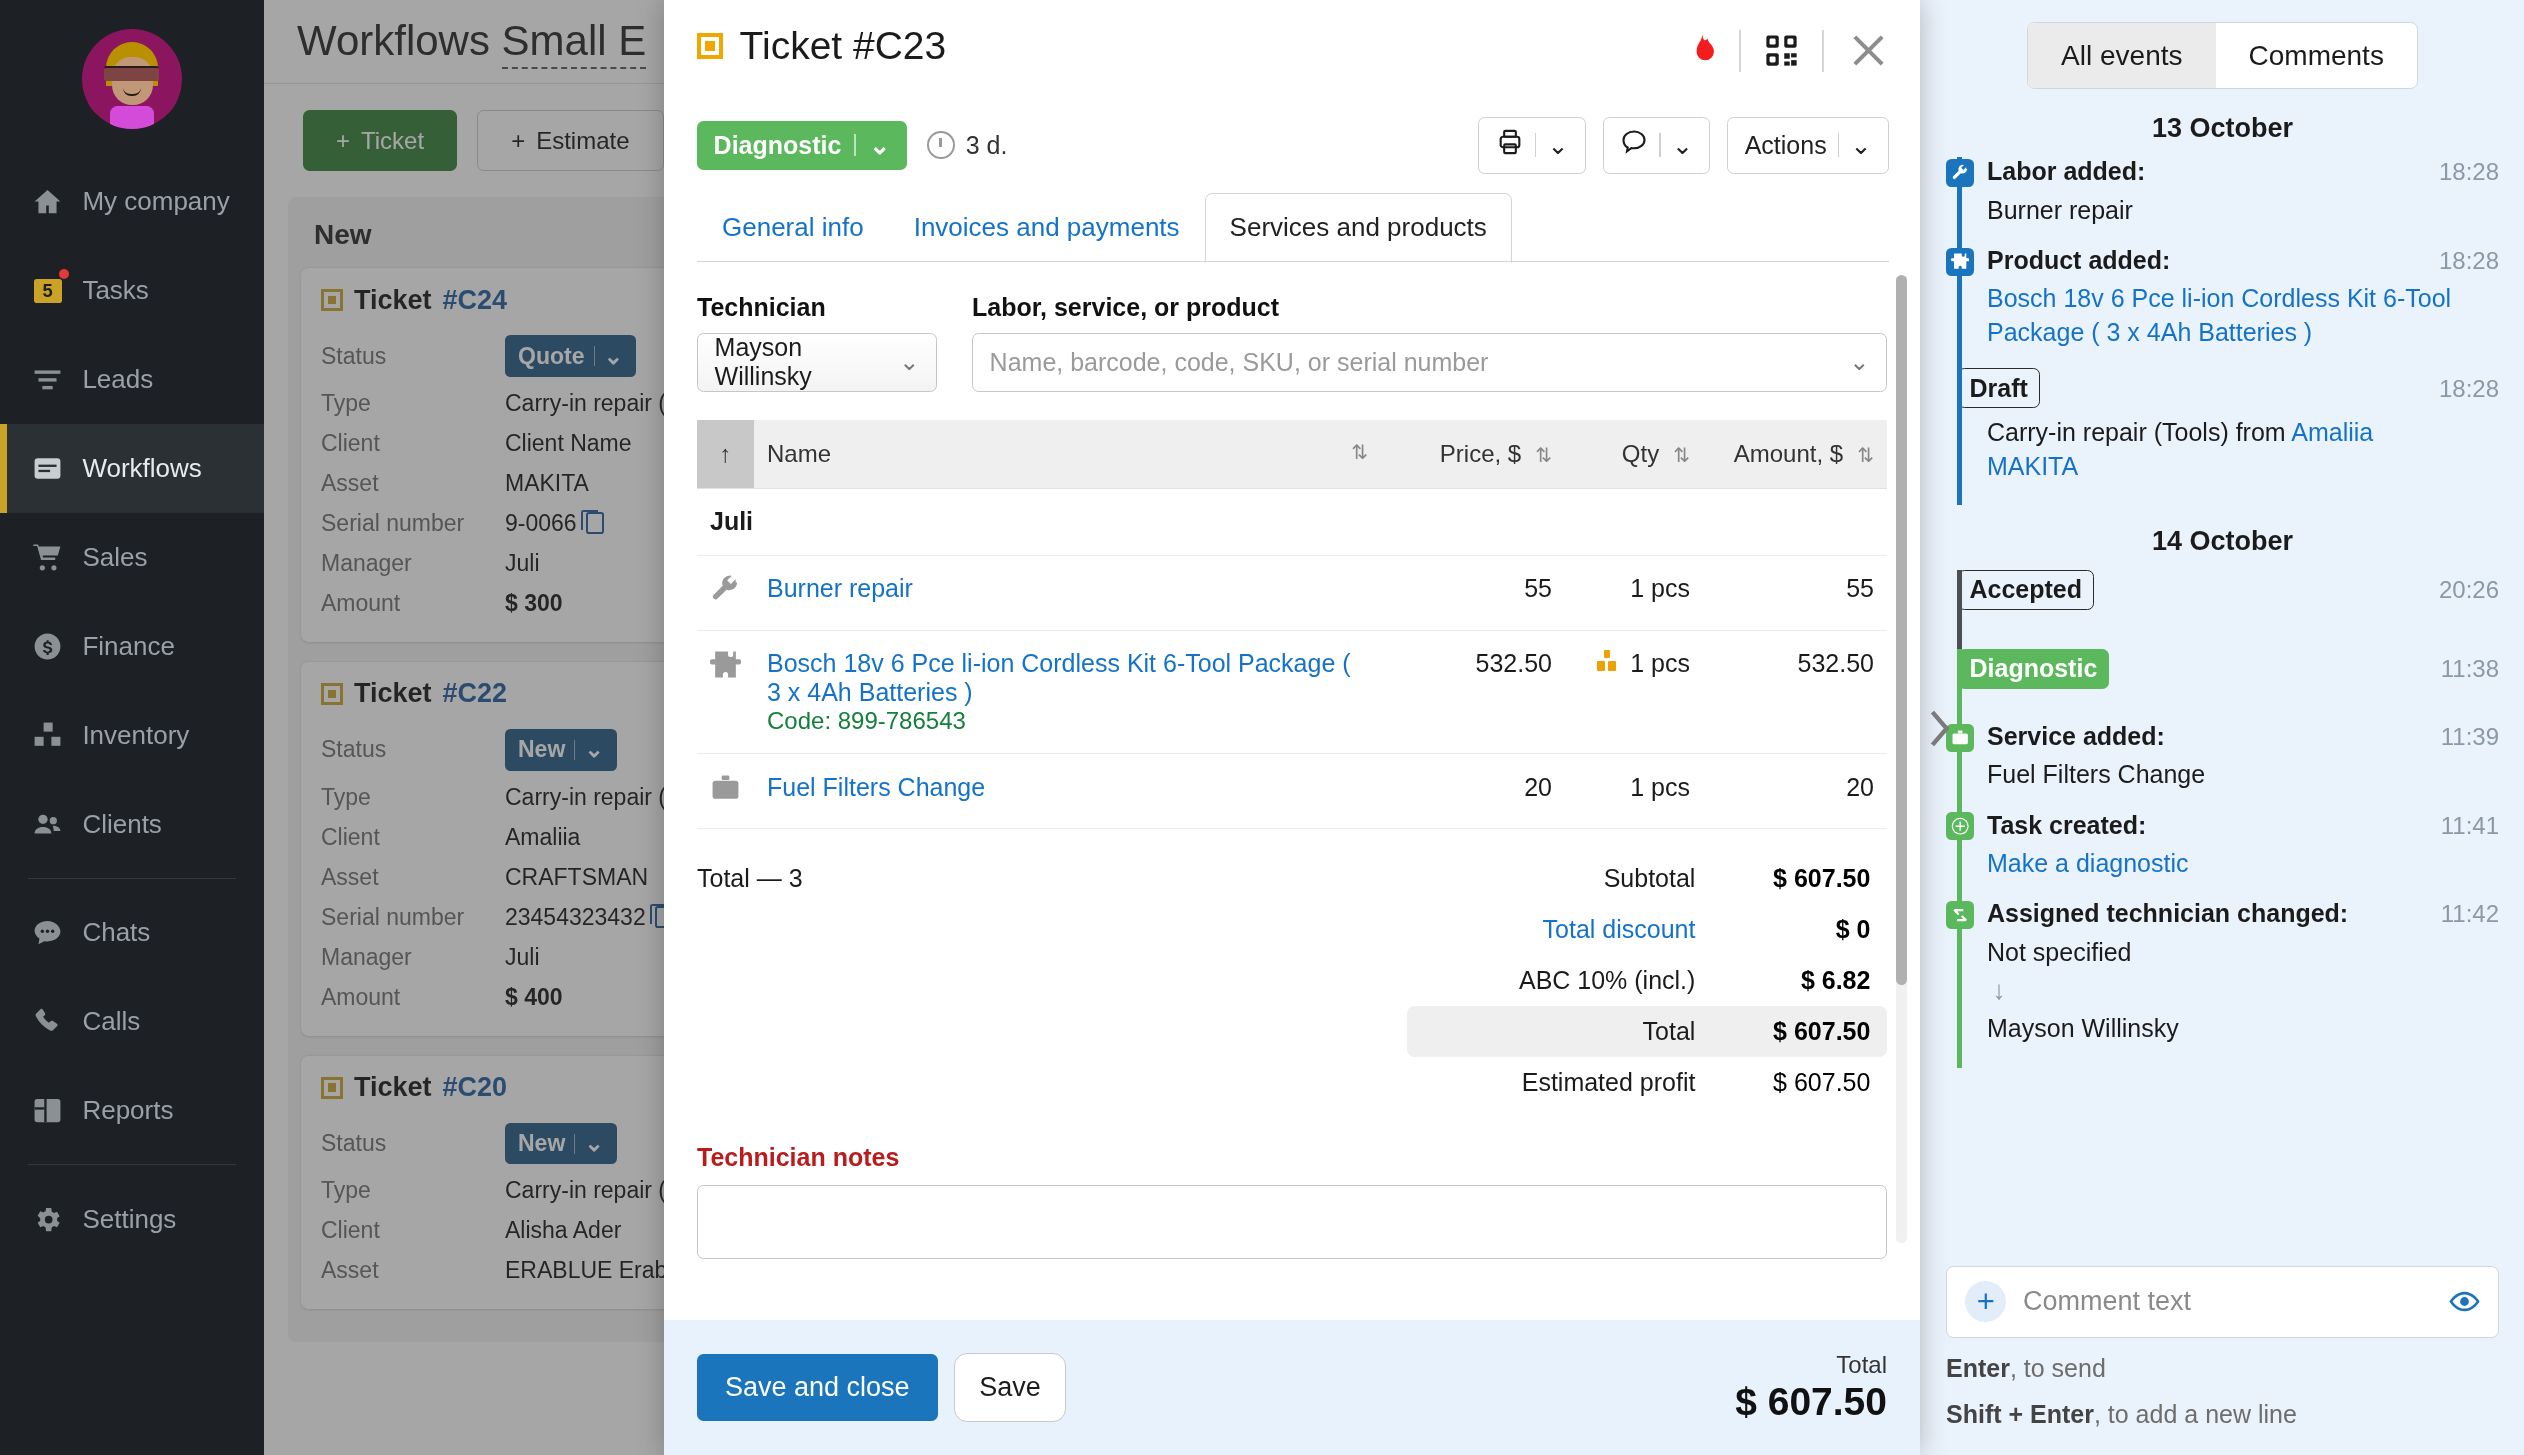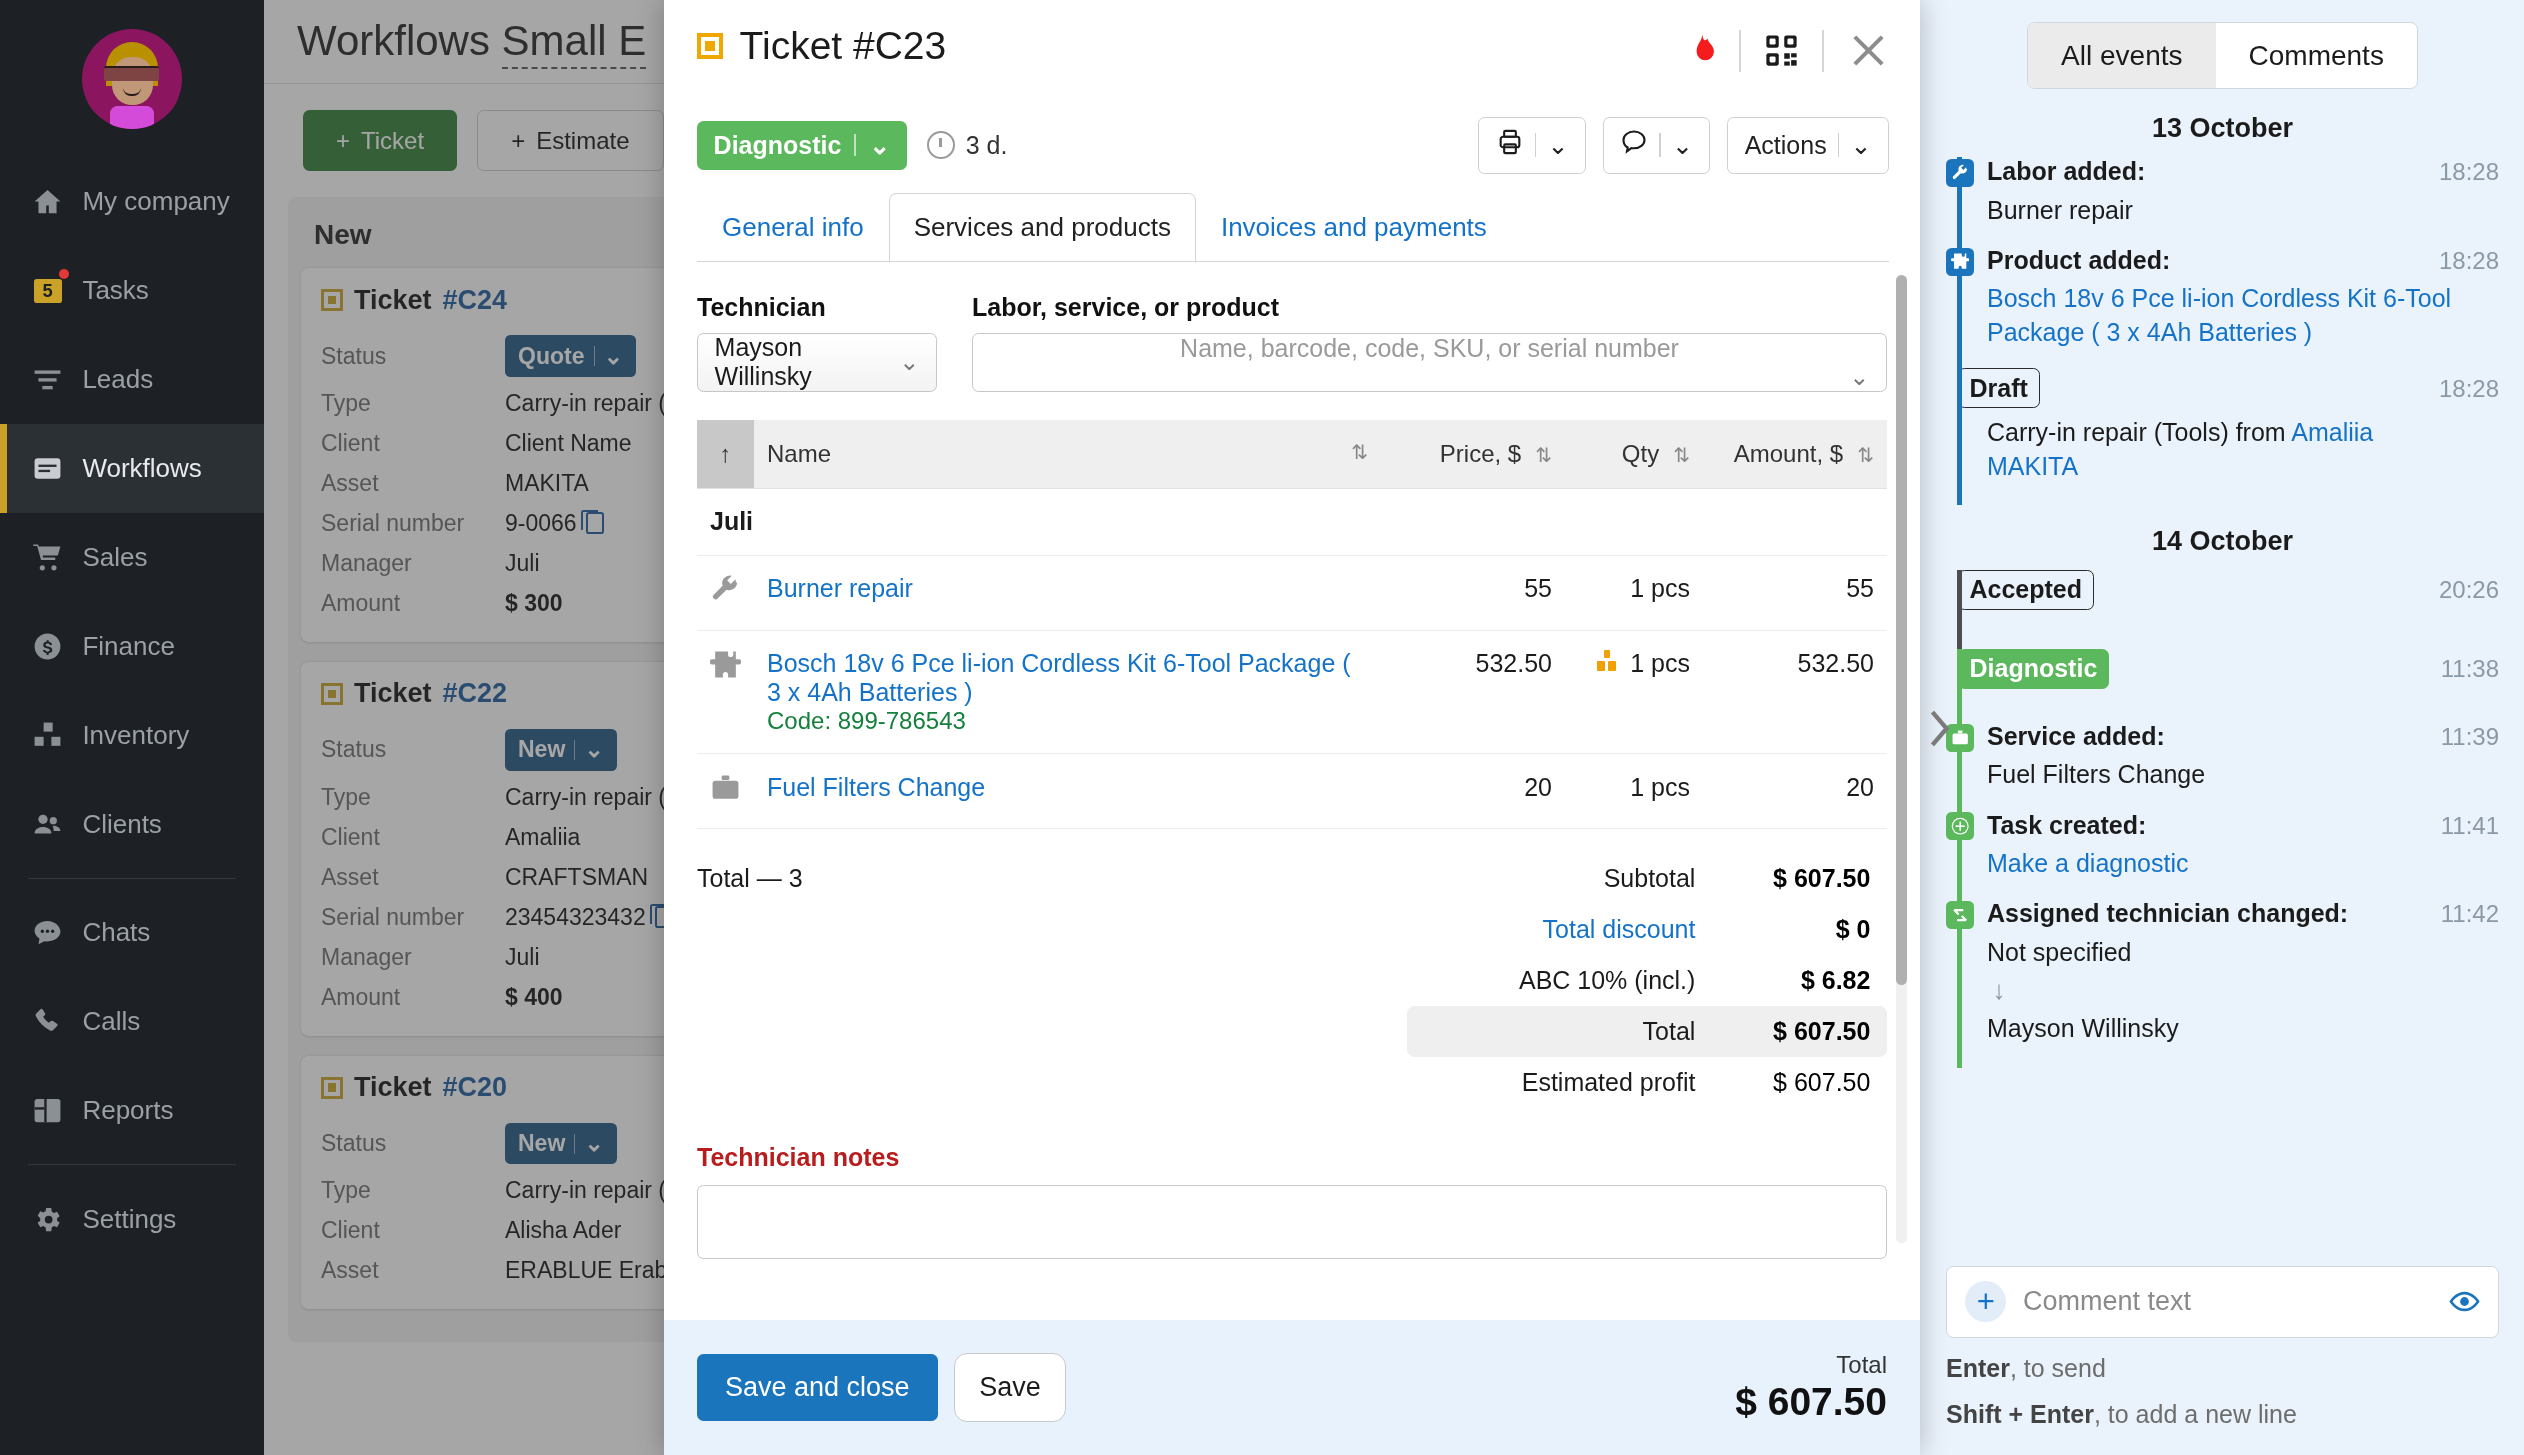--- a/index.html
+++ b/index.html
@@ -145,21 +145,21 @@
   }
   .scrollbar .thumb { position:absolute; left:0; top:0; width:11px; height: 710px; background:#b0b0b0; border-radius:5.5px;}
 
   .field-row { display:flex; gap:35px; padding-top: 31px; }
   .field-lbl { font-size: 25px; font-weight:bold; color:#111; margin-bottom: 11px; }
   .sel {
     border:0.9px solid #c6c6c6; border-radius:6.5px; height:59px; display:flex; align-items:center;
     padding: 0 16.6px; font-size:25px; color:#1b1b1b; background:linear-gradient(#fff,#f3f3f3); cursor:pointer;
   }
   .sel .cv { margin-left:auto; color:#777; font-size:24px;}
-  .sel.plain { background:#fff; color:#9a9a9a;flex-direction:column; }
+  .sel.plain { background:#fff; color:#9a9a9a; }
 
   table.items { width:100%; border-collapse: collapse; margin-top: 28px; }
   table.items th {
     background:#efefef; font-size:24px; font-weight:normal; color:#333; padding: 20px 13px; text-align:left;
     border-bottom:0.9px solid #e2e2e2;
   }
   table.items th.sortcol { background:#c8c8c8; width: 41px; text-align:center; }
   table.items th.num { text-align:right; }
   .sorticon { color:#888; font-size:20px; margin-left:7.4px; }
   .grp-row td { font-size:25px; font-weight:bold; color:#1b1b1b; padding: 20px 13px; border-bottom:0.9px solid #ececec;}
@@ -591,22 +591,22 @@
         <div class="obtn">
           <span>Actions</span>
           <span class="bar"></span>
           <span>⌄</span>
         </div>
       </div>
     </div>
 
     <div class="tabs">
       <div class="tab">General info</div>
+      <div class="tab">Invoices and payments</div>
       <div class="tab active">Services and products</div>
-      <div class="tab">Invoices and payments</div>
       <div class="tabs-line"></div>
     </div>
 
     <div class="modal-body">
       <div class="scrollbar">
         <div class="thumb"></div>
       </div>
 
       <div class="field-row">
         <div style="width:240px">

